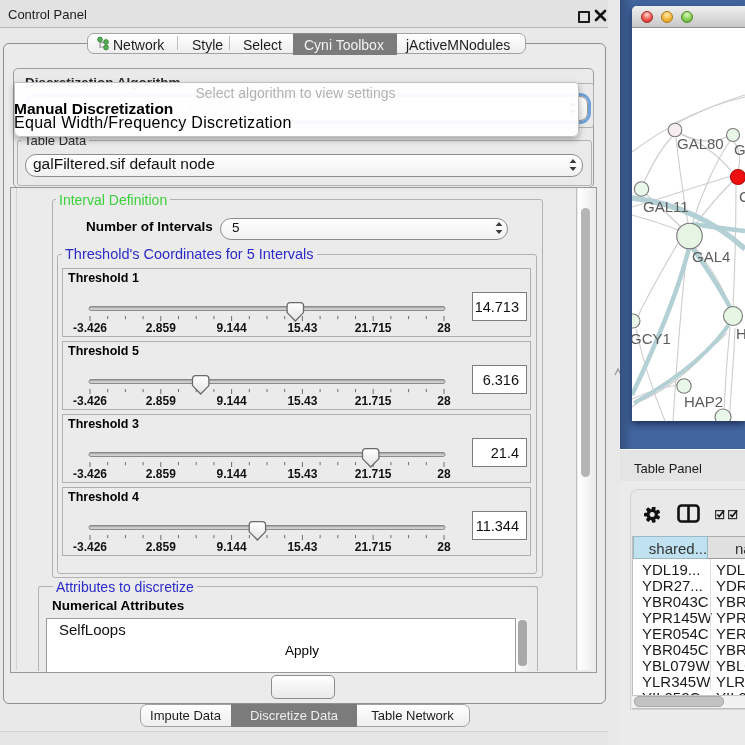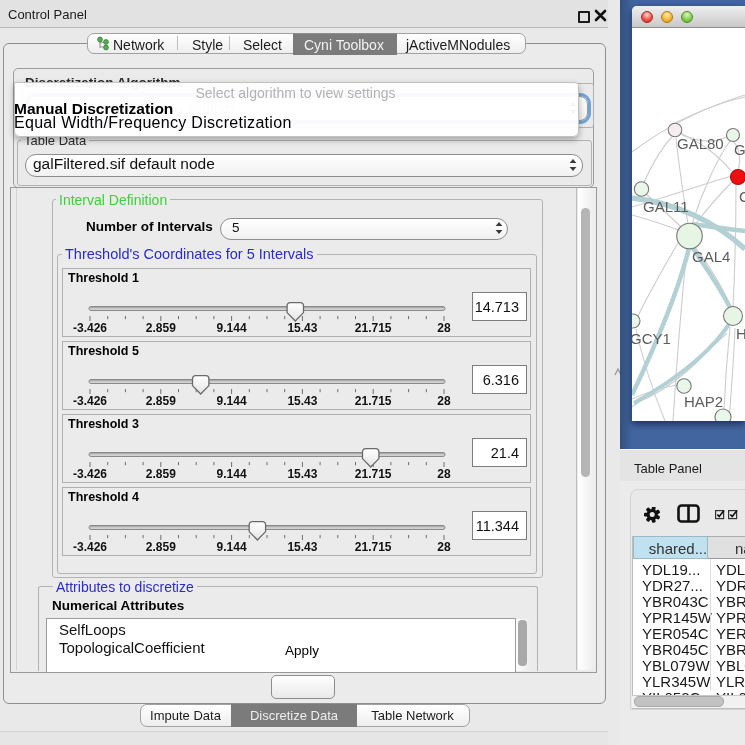--- a/index.html
+++ b/index.html
@@ -255,21 +255,20 @@
 <div class="a" style="left:343.2px;top:540px;width:60px;text-align:center;font-size:12px;font-weight:bold;color:#111;">21.715</div>
 <div class="a" style="left:414.0px;top:540px;width:60px;text-align:center;font-size:12px;font-weight:bold;color:#111;">28</div>
 <div class="a" style="left:472px;top:511px;width:53px;height:27px;background:#fff;border:1px solid #7d7d7d;"></div>
 <div class="a" style="left:472px;top:518px;width:47px;text-align:right;font-size:14.5px;color:#111;">11.344</div>
 
 <div class="a" style="left:38px;top:586px;width:498px;height:84px;border:1px solid #b2b2b2;border-top-left-radius:3px;border-top-right-radius:3px;border-bottom:none;"></div>
 <div class="glab" style="left:53px;top:579px;color:#2b2bcb;">Attributes to discretize</div>
 <div class="a tb" style="left:52px;top:598px;font-size:13.5px;white-space:nowrap;">Numerical Attributes</div>
 <div class="a" style="left:46px;top:618px;width:468px;height:53px;background:#ffffff;border:1px solid #9c9c9c;border-bottom:none;overflow:hidden;">
 <div class="a" style="left:12px;top:2px;font-size:15px;color:#111;">SelfLoops</div>
-<div class="a" style="left:12px;top:20px;font-size:15px;color:#111;">TopologicalCoefficient</div>
 <div class="a" style="left:12px;top:38px;font-size:15px;color:#111;margin-top:28px;">BetweennessCentrality</div>
 </div>
 <div class="a" style="left:516px;top:619px;width:13px;height:52px;background:linear-gradient(90deg,#fdfdfd,#ededed);"></div>
 <div class="a" style="left:518px;top:620px;width:9px;height:46px;background:#a9a9a9;border-radius:4px;"></div>
 <div class="a" style="left:271px;top:675px;width:62px;height:22px;background:linear-gradient(#ffffff,#e9e9e9);border:1px solid #8d8d8d;border-radius:5px;"></div>
 <div class="a" style="left:271px;top:643px;width:62px;text-align:center;font-size:13.5px;color:#000000;">Apply</div>
 <div class="a" style="left:140px;top:704px;width:328px;height:21px;background:linear-gradient(#ffffff,#eeeeee);border:1px solid #a2a2a2;border-radius:7px;"></div>
 <div class="a" style="left:231px;top:704px;width:126px;height:23px;background:#7b7b7b;"></div>
 <div class="a t13" style="left:140px;top:708px;width:91px;text-align:center;">Impute Data</div>
 <div class="a t13" style="left:231px;top:708px;width:126px;text-align:center;color:#eeeeee;">Discretize Data</div>

